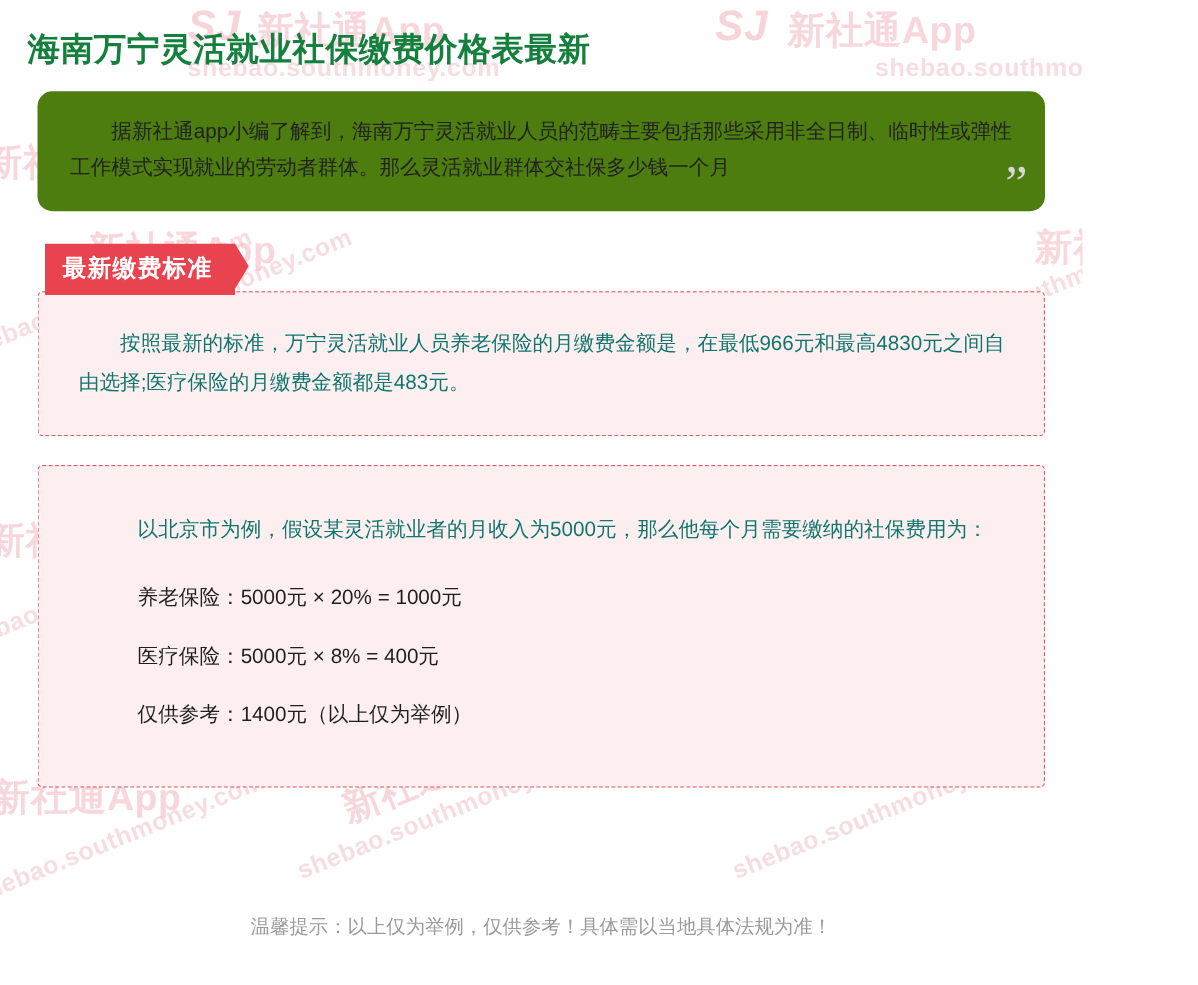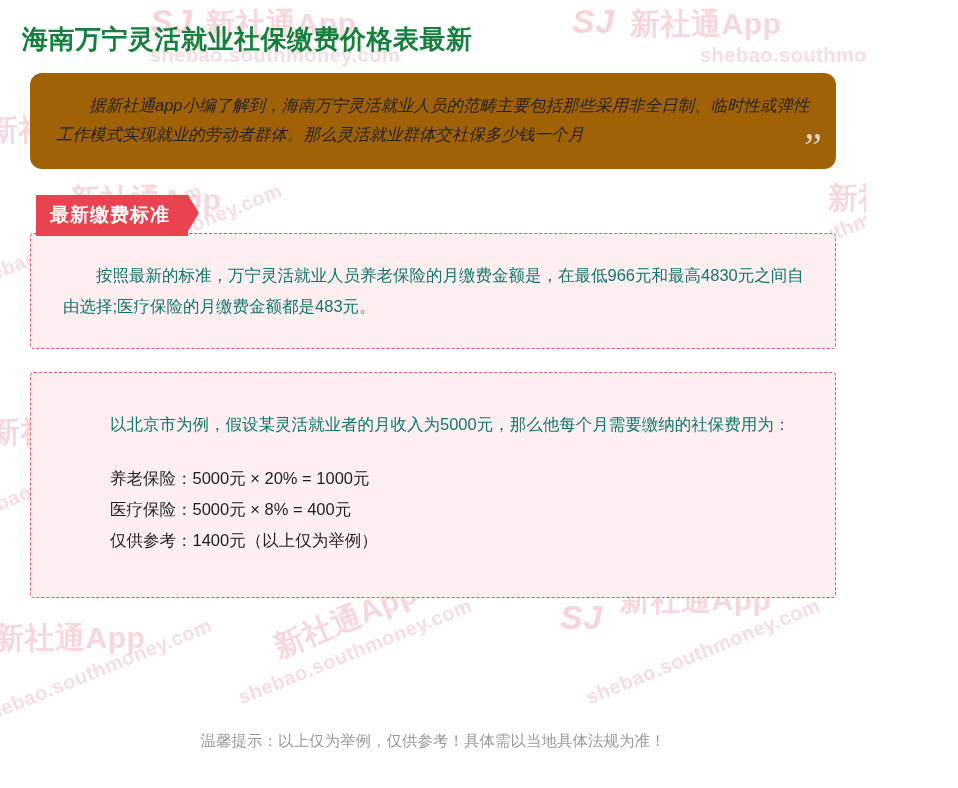--- a/index.html
+++ b/index.html
@@ -55,28 +55,27 @@
     text-align: left;
     font-size: 26px;
     font-weight: bold;
     color: #15803d;
     padding: 22px 0 14px;
     letter-spacing: .5px;
   }
 
   .intro-box {
     position: relative;
-    background: #a16207;
+    background: #4d7c0f;
     border-radius: 12px;
     padding: 18px 26px 20px 26px;
     margin: 2px 8px 26px 8px;
     font-size: 16.5px;
     line-height: 1.75;
     color: #222;
-    font-style: italic;
   }
   .intro-box .quote {
     position: absolute;
     right: 14px;
     bottom: 2px;
     font-size: 40px;
     line-height: 1;
     color: #d8d8d8;
     font-family: "Liberation Serif", serif;
   }
@@ -123,21 +122,21 @@
     font-size: 16.5px;
     line-height: 1.9;
     color: #0f766e;
   }
   .body-text.indent { text-indent: 2em; }
   .item-line {
     font-size: 16.5px;
     line-height: 1.9;
     color: #1f1f1f;
     padding-left: 2em;
-    margin-top: 0;
+    margin-top: 16px;
   }
   .item-line.first { margin-top: 22px; }
 
   .footer-note {
     position: absolute;
     left: 0;
     right: 0;
     bottom: 36px;
     text-align: center;
     font-size: 15.5px;

